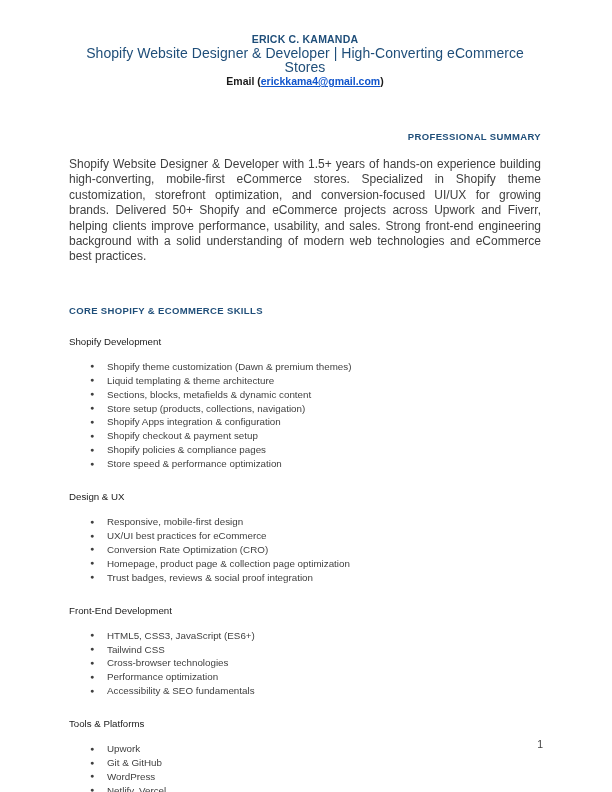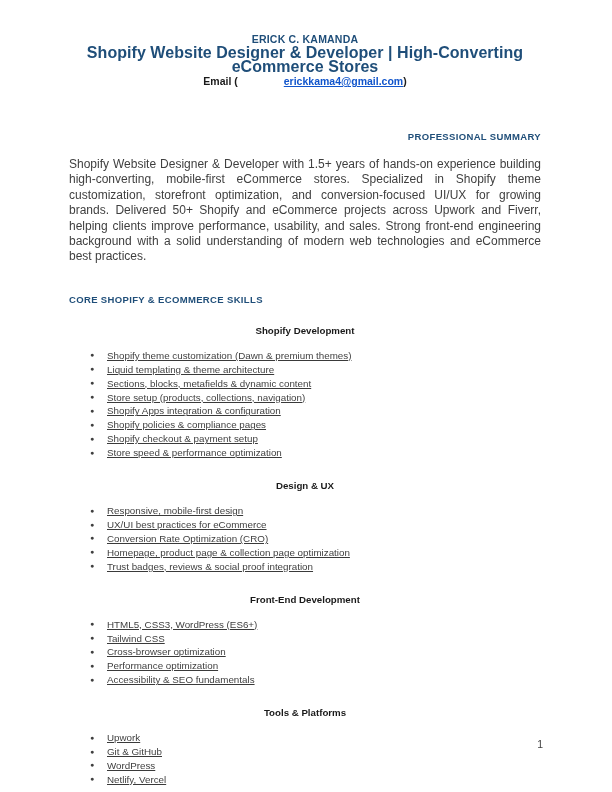--- a/index.html
+++ b/index.html
@@ -33,46 +33,45 @@
     margin-bottom: 16px;
   }
   .doc-header .name {
     font-size: 10.5px;
     font-weight: bold;
     color: #1f4e79;
     letter-spacing: 0.2px;
     line-height: 14px;
   }
   .doc-header .tagline {
-    font-size: 16px;
-    font-weight: bold;
+    font-size: 14px;
+    font-weight: normal;
     color: #1f4e79;
     letter-spacing: 0.05px;
     line-height: 14px;
   }
   .doc-header .email-line {
     font-size: 10.5px;
     font-weight: bold;
     color: #1a1a1a;
     line-height: 14px;
   }
   .email-link {
     color: #1155cc;
     text-decoration: underline;
     font-weight: bold;
-    padding-left: 46px;
   }
 
   
   .section-heading {
     font-size: 9.5px;
     font-weight: bold;
     color: #1f4e79;
     letter-spacing: 0.35px;
-    margin-top: 29px;
+    margin-top: 40px;
     margin-bottom: 0;
   }
   .section-heading.first {
     margin-top: 43px;
     text-align: right;
   }
 
   
   .summary-text {
     font-size: 12px;
@@ -81,31 +80,29 @@
     text-align: justify;
     margin-top: 15px;
   }
 
   
   .subgroup {
     margin-top: 19px;
   }
   .subgroup-title {
     font-size: 9.7px;
-    font-weight: bold;
+    font-weight: normal;
     color: #1a1a1a;
     line-height: 14px;
     margin-bottom: 0;
-    text-align: center;
   }
   ul.bullets {
     list-style: none;
     margin: 11px 0 0 0;
     padding: 0;
-    text-decoration: underline;
   }
   ul.bullets li {
     position: relative;
     font-size: 9.8px;
     line-height: 13.9px;
     color: #3f3f3f;
     padding-left: 38px;
   }
   ul.bullets li::before {
     content: "\25CF";
@@ -145,43 +142,43 @@
     <div class="section-heading">CORE SHOPIFY &amp; ECOMMERCE SKILLS</div>
 
     <div class="subgroup">
       <div class="subgroup-title">Shopify Development</div>
       <ul class="bullets">
         <li>Shopify theme customization (Dawn &amp; premium themes)</li>
         <li>Liquid templating &amp; theme architecture</li>
         <li>Sections, blocks, metafields &amp; dynamic content</li>
         <li>Store setup (products, collections, navigation)</li>
         <li>Shopify Apps integration &amp; configuration</li>
+        <li>Shopify checkout &amp; payment setup</li>
         <li>Shopify policies &amp; compliance pages</li>
-        <li>Shopify checkout &amp; payment setup</li>
         <li>Store speed &amp; performance optimization</li>
       </ul>
     </div>
 
     <div class="subgroup">
       <div class="subgroup-title">Design &amp; UX</div>
       <ul class="bullets">
         <li>Responsive, mobile-first design</li>
         <li>UX/UI best practices for eCommerce</li>
         <li>Conversion Rate Optimization (CRO)</li>
         <li>Homepage, product page &amp; collection page optimization</li>
         <li>Trust badges, reviews &amp; social proof integration</li>
       </ul>
     </div>
 
     <div class="subgroup">
       <div class="subgroup-title">Front-End Development</div>
       <ul class="bullets">
-        <li>HTML5, CSS3, WordPress (ES6+)</li>
+        <li>HTML5, CSS3, JavaScript (ES6+)</li>
         <li>Tailwind CSS</li>
-        <li>Cross-browser optimization</li>
+        <li>Cross-browser technologies</li>
         <li>Performance optimization</li>
         <li>Accessibility &amp; SEO fundamentals</li>
       </ul>
     </div>
 
     <div class="subgroup">
       <div class="subgroup-title">Tools &amp; Platforms</div>
       <ul class="bullets">
         <li>Upwork</li>
         <li>Git &amp; GitHub</li>

